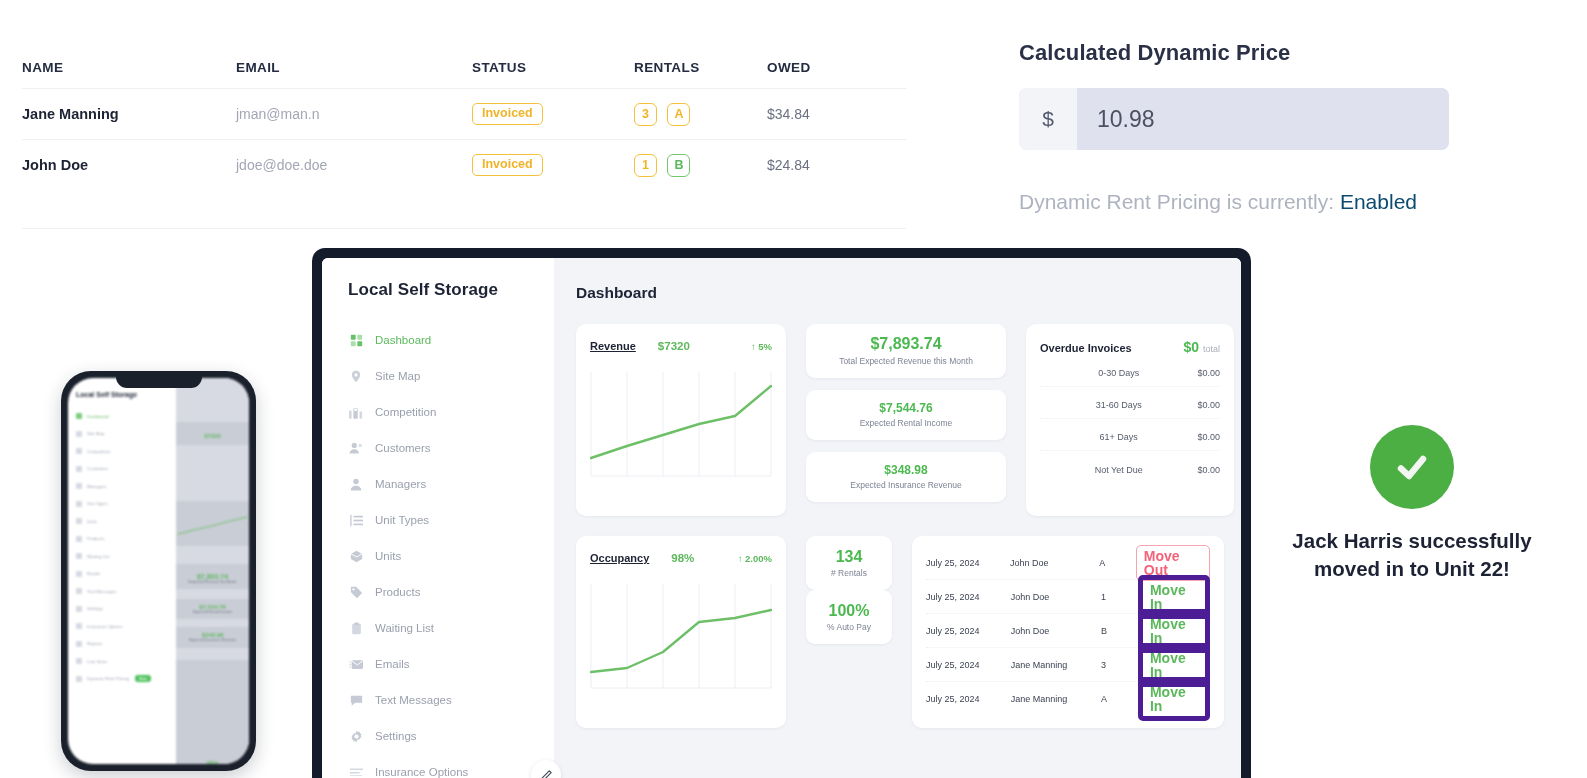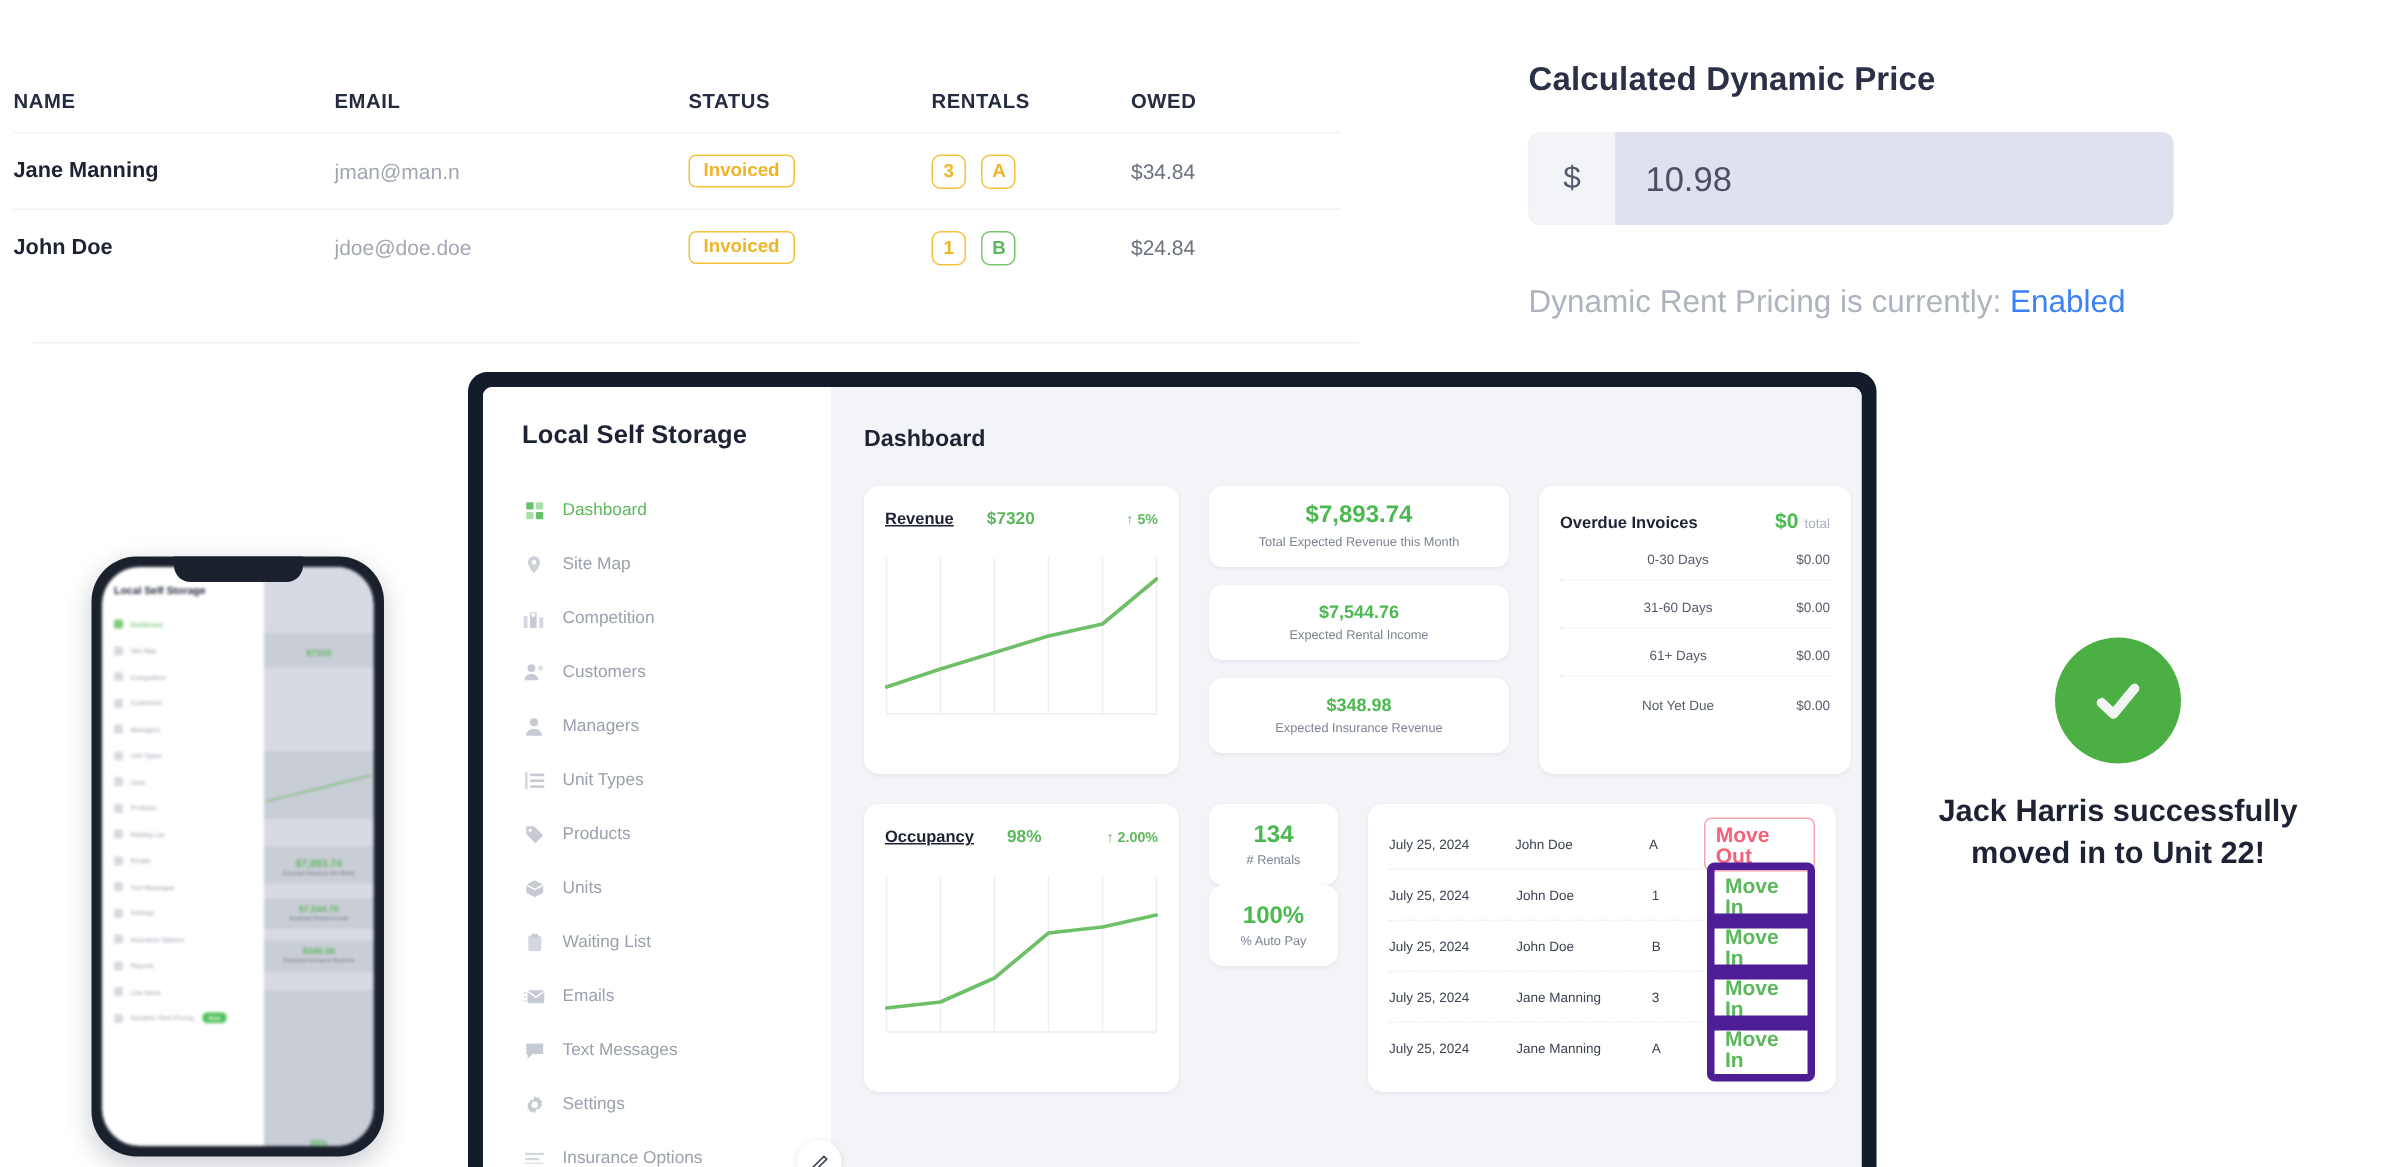--- a/index.html
+++ b/index.html
@@ -5,21 +5,21 @@
   * { box-sizing: border-box; margin: 0; padding: 0; }
   html, body {
     width: 1587px; height: 778px;
     background: #ffffff;
     font-family: "Liberation Sans", sans-serif;
     overflow: hidden;
   }
   .page { position: relative; width: 1587px; height: 778px; }
 
   
-  .cust-table { position: absolute; left: 9px; top: 46px; width: 885px; }
+  .cust-table { position: absolute; left: 22px; top: 46px; width: 885px; }
   .ct-row { display: flex; align-items: center; }
   .ct-head { height: 42px; }
   .ct-head .ct-cell {
     font-size: 13.5px; font-weight: 700; letter-spacing: .4px;
     color: #252c41;
   }
   .ct-body-row { height: 51px; border-top: 1px solid #f0f1f5; }
   .ct-cell { flex: none; }
   .c-name  { width: 214px; }
   .c-email { width: 236px; }
@@ -61,21 +61,21 @@
     width: 58px; display: flex; align-items: center; justify-content: center;
     background: #f3f4f8; color: #535a6e; font-size: 21px;
   }
   .dyn-value {
     flex: 1; display: flex; align-items: center; padding-left: 20px;
     background: #dfe2ee; color: #4b5162; font-size: 23px;
   }
   .dyn-status {
     margin-top: 40px; font-size: 21px; color: #aeb3c0; font-weight: 400;
   }
-  .dyn-status .on { color: #3b82f6; }
+  .dyn-status .on { color: #0c4a6e; }
 
   
   .success {
     position: absolute; left: 1252px; top: 425px; width: 320px;
     text-align: center;
   }
   .check-circle {
     width: 84px; height: 84px; border-radius: 50%;
     background: #4caf44; margin: 0 auto;
     display: flex; align-items: center; justify-content: center;
@@ -360,35 +360,35 @@
                   <rect x="4" y="6.5" width="11" height="2" fill="#c6cad4"></rect>
                   <rect x="4" y="11" width="11" height="2" fill="#c6cad4"></rect>
                 </svg>
             </span>
             <span>Unit Types</span>
           </div>
 
           <div class="nav-item">
             <span class="nav-ico">
               <svg width="13" height="13" viewBox="0 0 15 15">
+                  <path d="M7.5 1 14 4.5v6L7.5 14 1 10.5v-6z" fill="#c6cad4"></path>
+                  <path d="M1 4.5 7.5 8 14 4.5" stroke="#fff" stroke-width="1.1" fill="none"></path>
+                </svg>
+            </span>
+            <span>Units</span>
+          </div>
+
+          <div class="nav-item">
+            <span class="nav-ico">
+              <svg width="13" height="13" viewBox="0 0 15 15">
                   <path d="M7 1H1v6l7 7 6-6z" fill="#c6cad4"></path>
                   <circle cx="4" cy="4" r="1.3" fill="#fff"></circle>
                 </svg>
             </span>
             <span>Products</span>
-          </div>
-
-          <div class="nav-item">
-            <span class="nav-ico">
-              <svg width="13" height="13" viewBox="0 0 15 15">
-                  <path d="M7.5 1 14 4.5v6L7.5 14 1 10.5v-6z" fill="#c6cad4"></path>
-                  <path d="M1 4.5 7.5 8 14 4.5" stroke="#fff" stroke-width="1.1" fill="none"></path>
-                </svg>
-            </span>
-            <span>Units</span>
           </div>
 
           <div class="nav-item">
             <span class="nav-ico">
               <svg width="11" height="13" viewBox="0 0 12 15">
                   <rect x="1" y="2" width="10" height="12" rx="1.5" fill="#d3d7e0"></rect>
                   <rect x="3.5" y="0.5" width="5" height="3" rx="1" fill="#c6cad4"></rect>
                 </svg>
             </span>
             <span>Waiting List</span>

